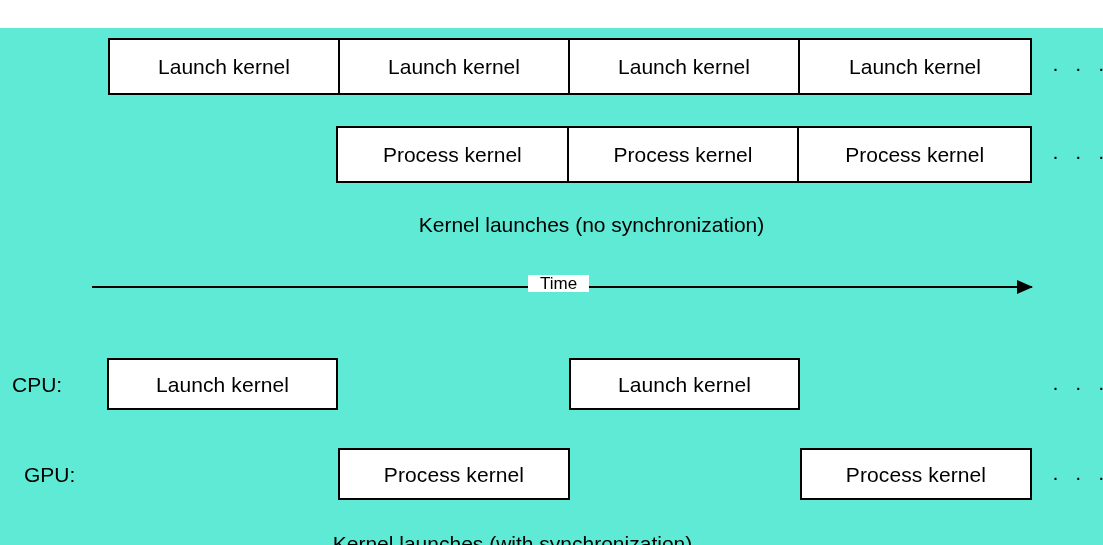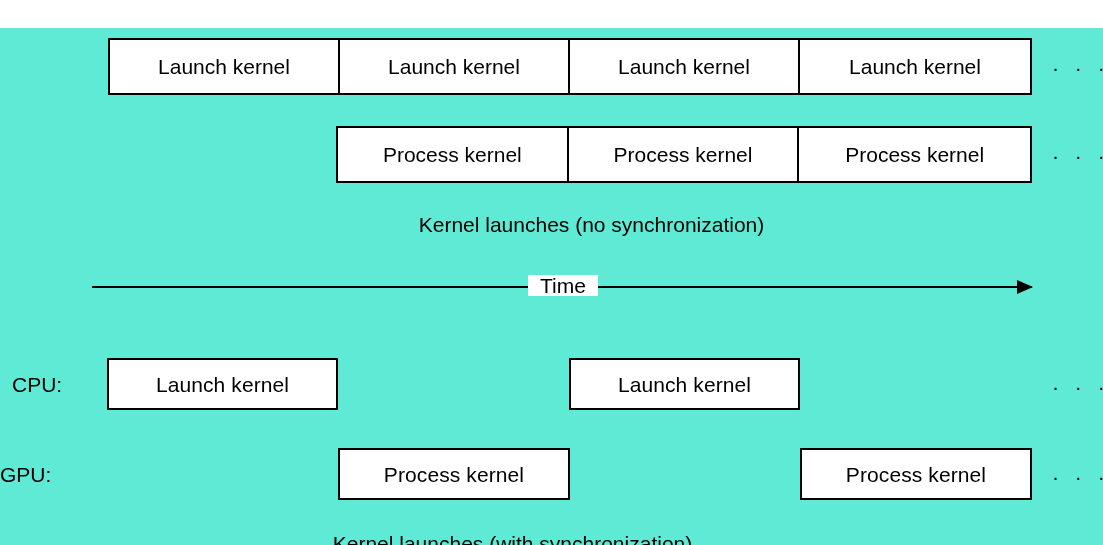--- a/index.html
+++ b/index.html
@@ -82,21 +82,21 @@
   .axis {
     position: absolute;
   }
   .axis-line {
     position: absolute;
     height: 0;
     border-top: 2px solid #000000;
   }
   .axis-label {
     position: absolute;
-    font-size: 21px;
+    font-size: 17px;
     line-height: 1;
     background: #ffffff;
     padding: 0 12px;
     white-space: nowrap;
   }
   .arrowhead {
     position: absolute;
     width: 0;
     height: 0;
     border-top: 7px solid transparent;
@@ -133,21 +133,21 @@
   </div>
 
   <div class="side-label" style="left:12px; top:346px;">CPU:</div>
 
   <div class="kbox" style="left:107px; top:330px; width:231px; height:52px;">Launch kernel</div>
 
   <div class="kbox" style="left:569px; top:330px; width:231px; height:52px;">Launch kernel</div>
 
   <div class="ellipsis" style="left:1052px; top:348px;">· · ·</div>
 
-  <div class="side-label" style="left:0; top:436px;">GPU:</div>
+  <div class="side-label" style="left:24px; top:436px;">GPU:</div>
 
   <div class="kbox" style="left:338px; top:420px; width:232px; height:52px;">Process kernel</div>
 
   <div class="kbox" style="left:800px; top:420px; width:232px; height:52px;">Process kernel</div>
 
   <div class="ellipsis" style="left:1052px; top:438px;">· · ·</div>
 
   <div class="caption" style="left:0px; top:505px; width:1025px;">Kernel launches (with synchronization)</div>
 
 </div>

